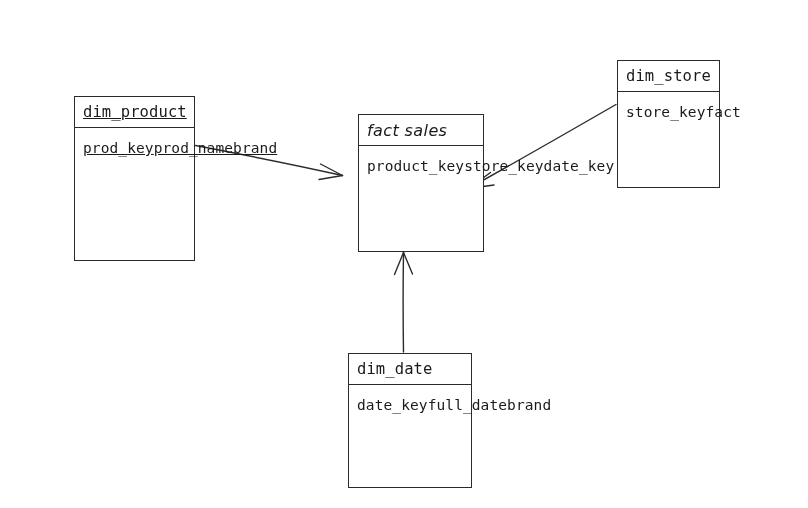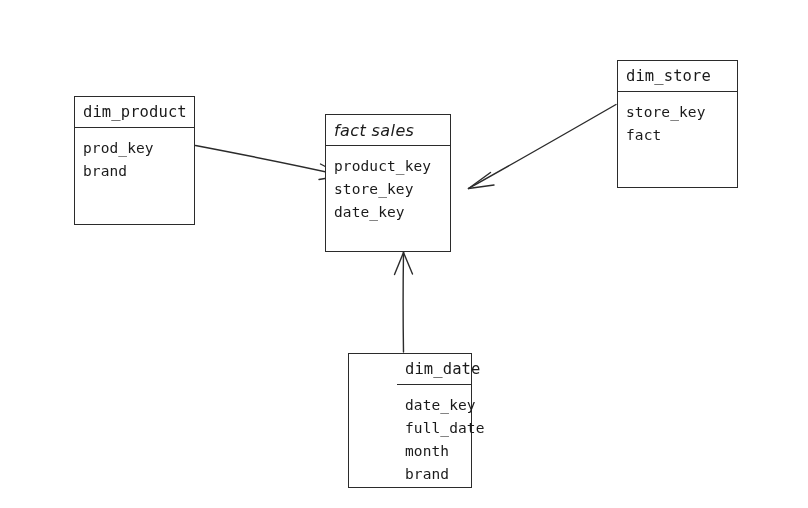--- a/index.html
+++ b/index.html
@@ -51,35 +51,35 @@
   .entity-header.handwritten {
     font-family: "DejaVu Sans", sans-serif;
     font-style: italic;
     font-size: 16px;
     letter-spacing: 0.4px;
   }
   .entity-fields {
     box-sizing: border-box;
     padding: 9px 0 9px 8px;
     display: flex;
-    flex-direction: column;
+    flex-direction: row;
   }
   .field {
     font-size: 14.5px;
     line-height: 23px;
     height: 23px;
     white-space: nowrap;
     letter-spacing: 0.1px;
   }
 
   
-  #ent-dim_product { left: 74px;  top: 96px;  width: 121px; height: 129px; }
-  #ent-fact_sales  { left: 325px; top: 114px; width: 126px; height: 138px; }
-  #ent-dim_store   { left: 617px; top: 60px;  width: 121px; height: 128px; }
-  #ent-dim_date    { left: 348px; top: 353px; width: 124px; height: 135px; padding-left: 48px; }
+  #ent-dim_product { left: 74px;  top: 96px;  width: 121px; height: 165px; text-decoration: underline; }
+  #ent-fact_sales  { left: 358px; top: 114px; width: 126px; height: 138px; }
+  #ent-dim_store   { left: 617px; top: 60px;  width: 103px; height: 128px; }
+  #ent-dim_date    { left: 348px; top: 353px; width: 124px; height: 135px; }
 </style>
 </head>
 <body>
 
 <div id="canvas">
 
   <svg class="edge-layer" viewBox="0 0 808 508" width="808" height="508" xmlns="http://www.w3.org/2000/svg">
     <g fill="none" stroke="#2b2b2b" stroke-width="1.4" stroke-linecap="round" stroke-linejoin="round">
 
       <g>
@@ -100,20 +100,21 @@
         <path d="M403.5,252.5 L412.5,274.0"></path>
       </g>
 
     </g>
   </svg>
 
   <div class="entity" id="ent-dim_product">
     <div class="entity-header">dim_product</div>
     <div class="entity-fields">
       <div class="field">prod_key</div>
+      <div class="field">prod_name</div>
       <div class="field">brand</div>
     </div>
   </div>
 
   <div class="entity" id="ent-fact_sales">
     <div class="entity-header handwritten">fact sales</div>
     <div class="entity-fields">
       <div class="field">product_key</div>
       <div class="field">store_key</div>
       <div class="field">date_key</div>
@@ -126,18 +127,17 @@
       <div class="field">store_key</div>
       <div class="field">fact</div>
     </div>
   </div>
 
   <div class="entity" id="ent-dim_date">
     <div class="entity-header">dim_date</div>
     <div class="entity-fields">
       <div class="field">date_key</div>
       <div class="field">full_date</div>
-      <div class="field">month</div>
       <div class="field">brand</div>
     </div>
   </div>
 
 </div>
 
 </body></html>

